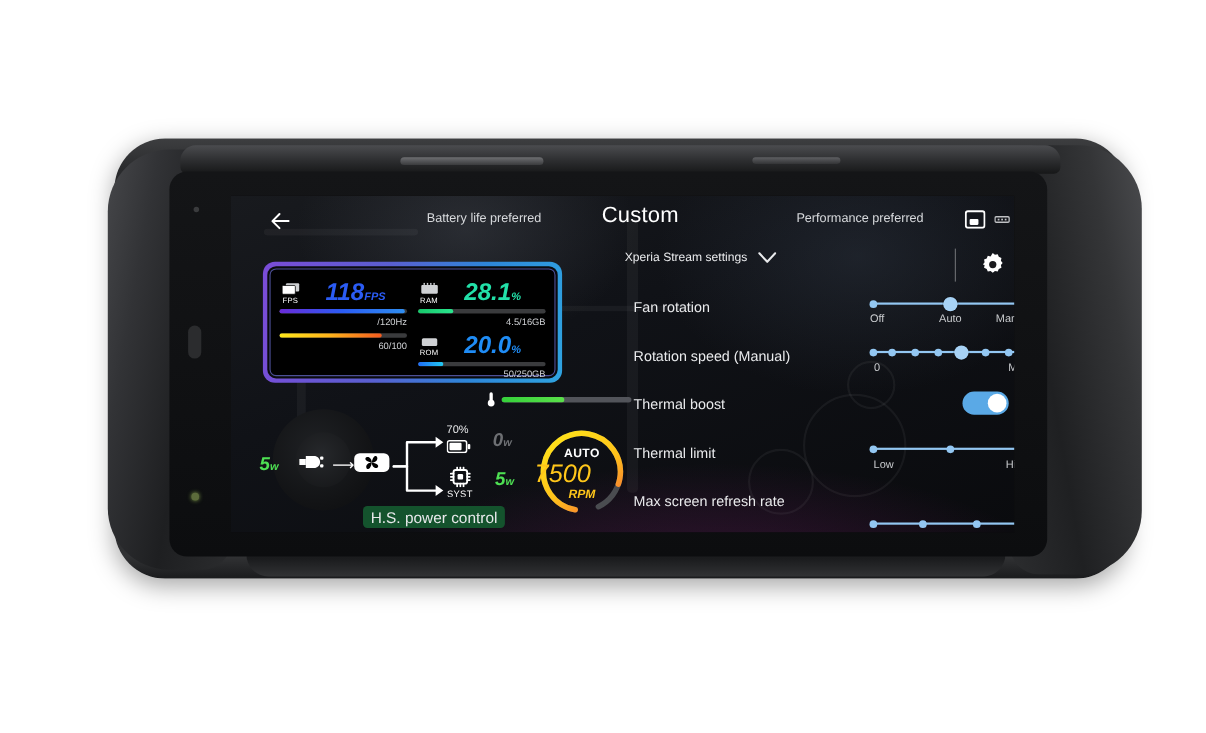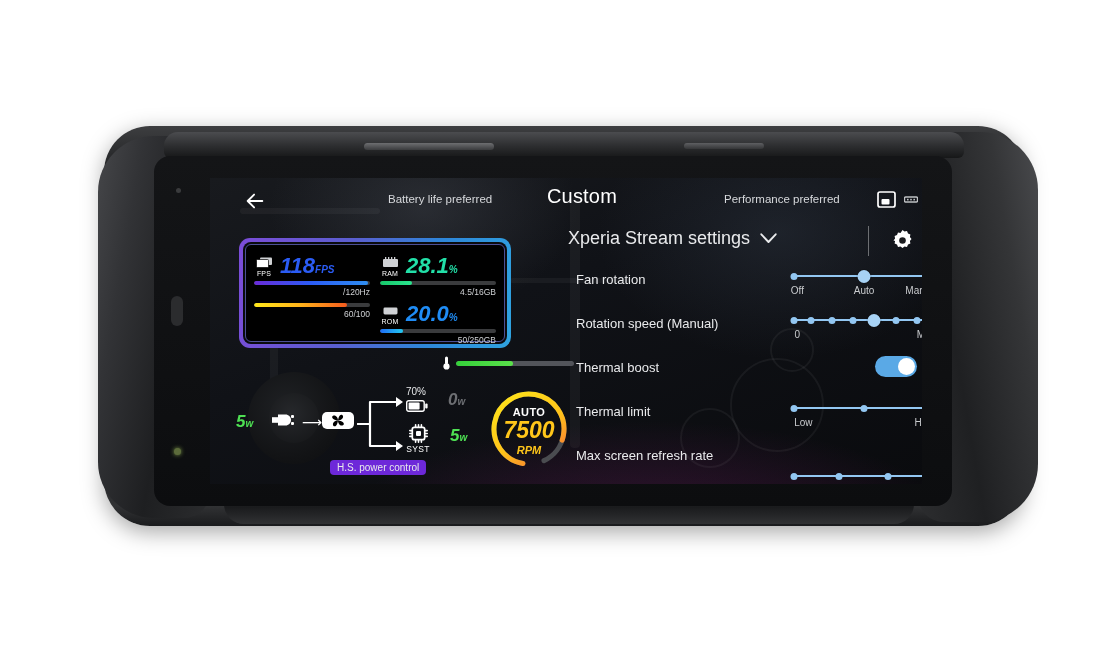--- a/index.html
+++ b/index.html
@@ -85,21 +85,21 @@
     background:linear-gradient(100deg,#7b4cd8 0%, #5a5fd0 40%, #2e86d9 70%, #2fa3e0 100%);
   }
   #stats-mid{width:100%;height:100%;border-radius:8px;padding:2px;box-sizing:border-box;background:#0a0b0e;}
   #stats-inner{
     width:100%;height:100%;border-radius:6px;box-sizing:border-box;
     border:1px solid #4c4f96;background:#000;
     display:grid;grid-template-columns:1fr 1fr;grid-template-rows:1fr 1fr;
     padding:6px 8px;gap:2px 10px;
   }
   .stat{position:relative;}
-  .stat-head{display:flex;align-items:flex-end;gap:6px;height:26px;text-align:center;}
+  .stat-head{display:flex;align-items:flex-end;gap:22px;height:26px;text-align:center;}
   .stat-ico{width:20px;display:flex;flex-direction:column;align-items:center;color:#fff;}
   .stat-ico .cap{font-size:7px;line-height:7px;letter-spacing:.2px;margin-top:1px;}
   .stat-val{font-style:italic;font-weight:bold;line-height:1;}
   .v-big{font-size:22px;}
   .v-unit{font-size:10px;font-style:italic;font-weight:bold;}
   .bar{height:4px;border-radius:2px;background:#3a3b3d;margin-top:4px;overflow:hidden;position:relative;}
   .bar span{position:absolute;left:0;top:0;bottom:0;border-radius:2px;}
   .sub{font-size:8.5px;color:#cfd1d4;text-align:right;margin-top:2px;}
 
   
@@ -117,33 +117,33 @@
   #plug{position:absolute;left:46px;top:38px;}
   #arrow1{position:absolute;left:76px;top:40px;color:#fff;font-size:14px;}
   #fanchip{position:absolute;left:96px;top:38px;width:32px;height:17px;border-radius:5px;background:#fff;display:flex;align-items:center;justify-content:center;}
   #branch{position:absolute;left:130px;top:16px;width:50px;height:64px;}
   #batt-pct{position:absolute;left:180px;top:12px;font-size:10px;color:#e6e7e9;}
   #batt-ico{position:absolute;left:180px;top:26px;}
   #syst-ico{position:absolute;left:178px;top:50px;width:28px;display:flex;flex-direction:column;align-items:center;}
   #syst-ico .cap{font-size:8.5px;margin-top:1px;letter-spacing:.3px;}
   #w0{position:absolute;left:222px;top:16px;font-style:italic;font-weight:bold;font-size:17px;color:#6d6f73;}
   #w5{position:absolute;left:224px;top:52px;}
-  #hs-tag{position:absolute;left:104px;top:86px;background:#6d28d9;border-radius:4px;padding:2px 7px;font-size:10px;color:#e8e9eb;}
+  #hs-tag{position:absolute;left:104px;top:86px;background:#14532d;border-radius:4px;padding:2px 7px;font-size:14px;color:#e8e9eb;}
 
   
   #gauge{position:absolute;left:276px;top:208px;width:86px;height:86px;}
   #gauge svg{position:absolute;left:0;top:0;}
   #gauge-auto{position:absolute;left:0;top:20px;width:86px;text-align:center;font-size:11px;font-weight:bold;color:#fff;letter-spacing:.4px;}
-  #gauge-rpmv{position:absolute;left:0;top:31px;width:86px;text-align:center;font-size:23px;font-style:italic;font-weight:bold;color:#ffc61a;}
+  #gauge-rpmv{position:absolute;left:0;top:31px;width:86px;text-align:left;font-size:23px;font-style:italic;font-weight:normal;color:#ffc61a;}
   #gauge-rpmu{position:absolute;left:0;top:58px;width:86px;text-align:center;font-size:11px;font-style:italic;font-weight:bold;color:#ffc61a;}
 
   
   #settings{position:absolute;left:352px;top:48px;width:360px;height:258px;}
   #set-head{position:absolute;left:6px;top:2px;display:flex;align-items:center;gap:10px;}
-  #set-title{font-size:18px;color:#e9eaec;}
+  #set-title{font-size:11px;color:#e9eaec;}
   #chev{cursor:pointer;}
   #divider{position:absolute;left:306px;top:0px;width:1px;height:30px;background:#6d6f73;}
   #gear{position:absolute;left:330px;top:4px;cursor:pointer;}
 
   .row{position:absolute;left:0;width:360px;height:44px;}
   .row-label{position:absolute;left:14px;top:10px;font-size:13px;color:#e9eaec;white-space:nowrap;}
   .ctrl{position:absolute;left:228px;top:8px;width:148px;}
   .slider{position:relative;height:14px;}
   .track{position:absolute;left:4px;right:4px;top:5px;height:2px;background:#93c7f2;}
   .tick{position:absolute;top:2.5px;width:7px;height:7px;border-radius:50%;background:#93c7f2;transform:translateX(-50%);}

